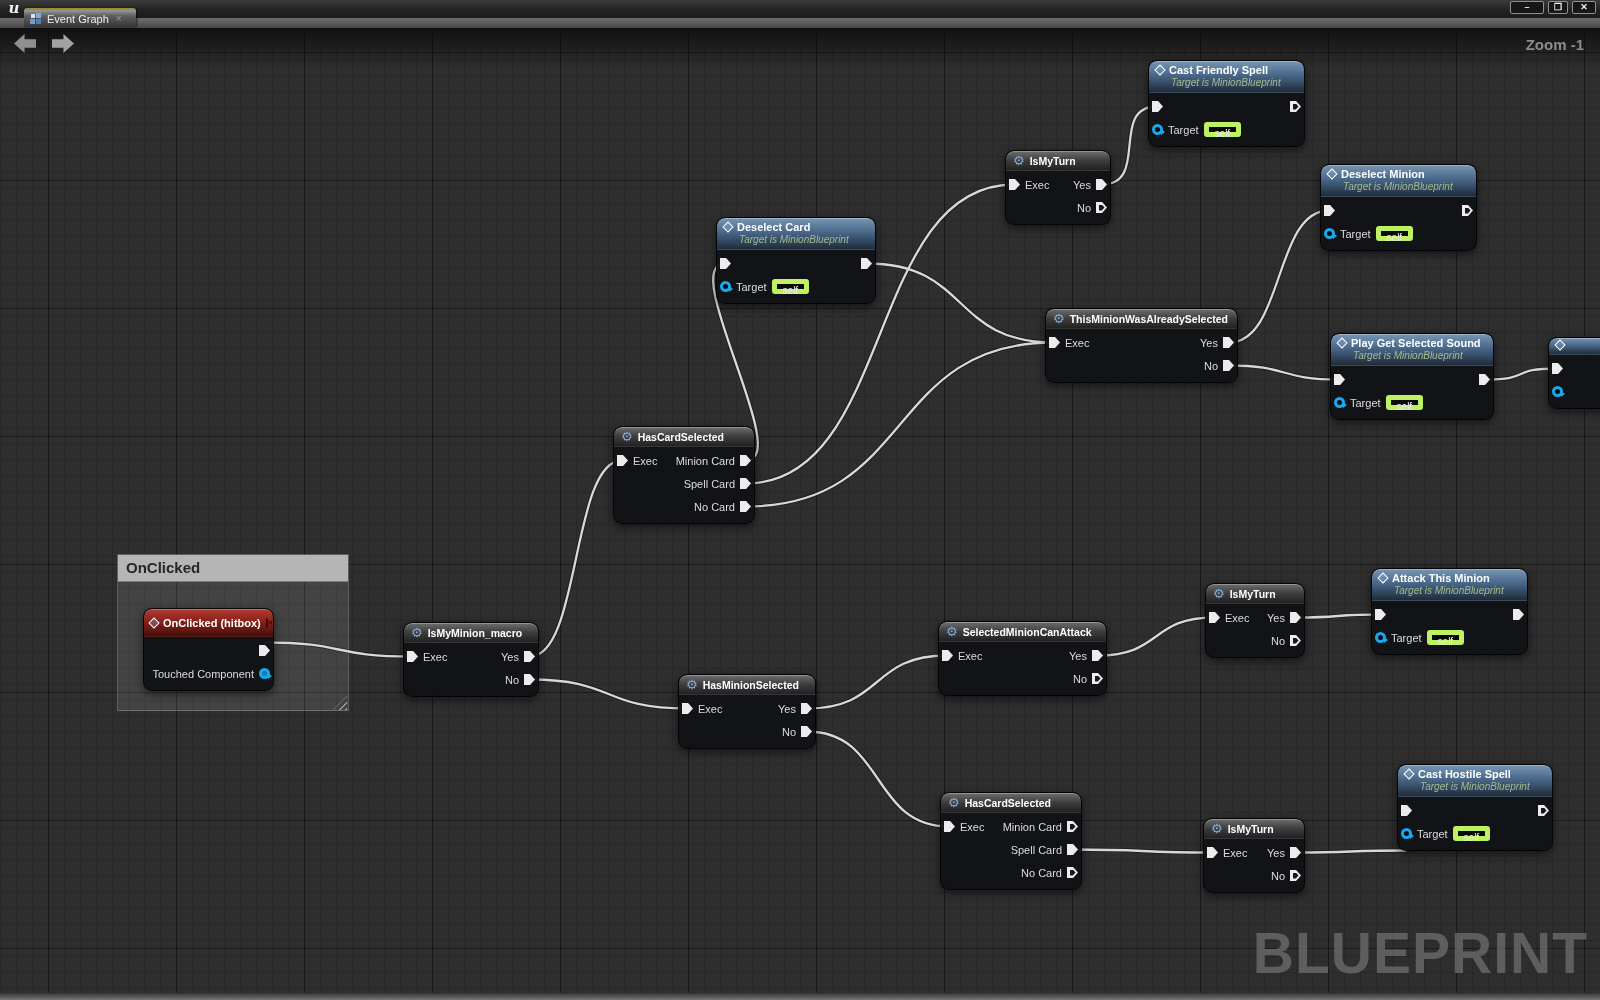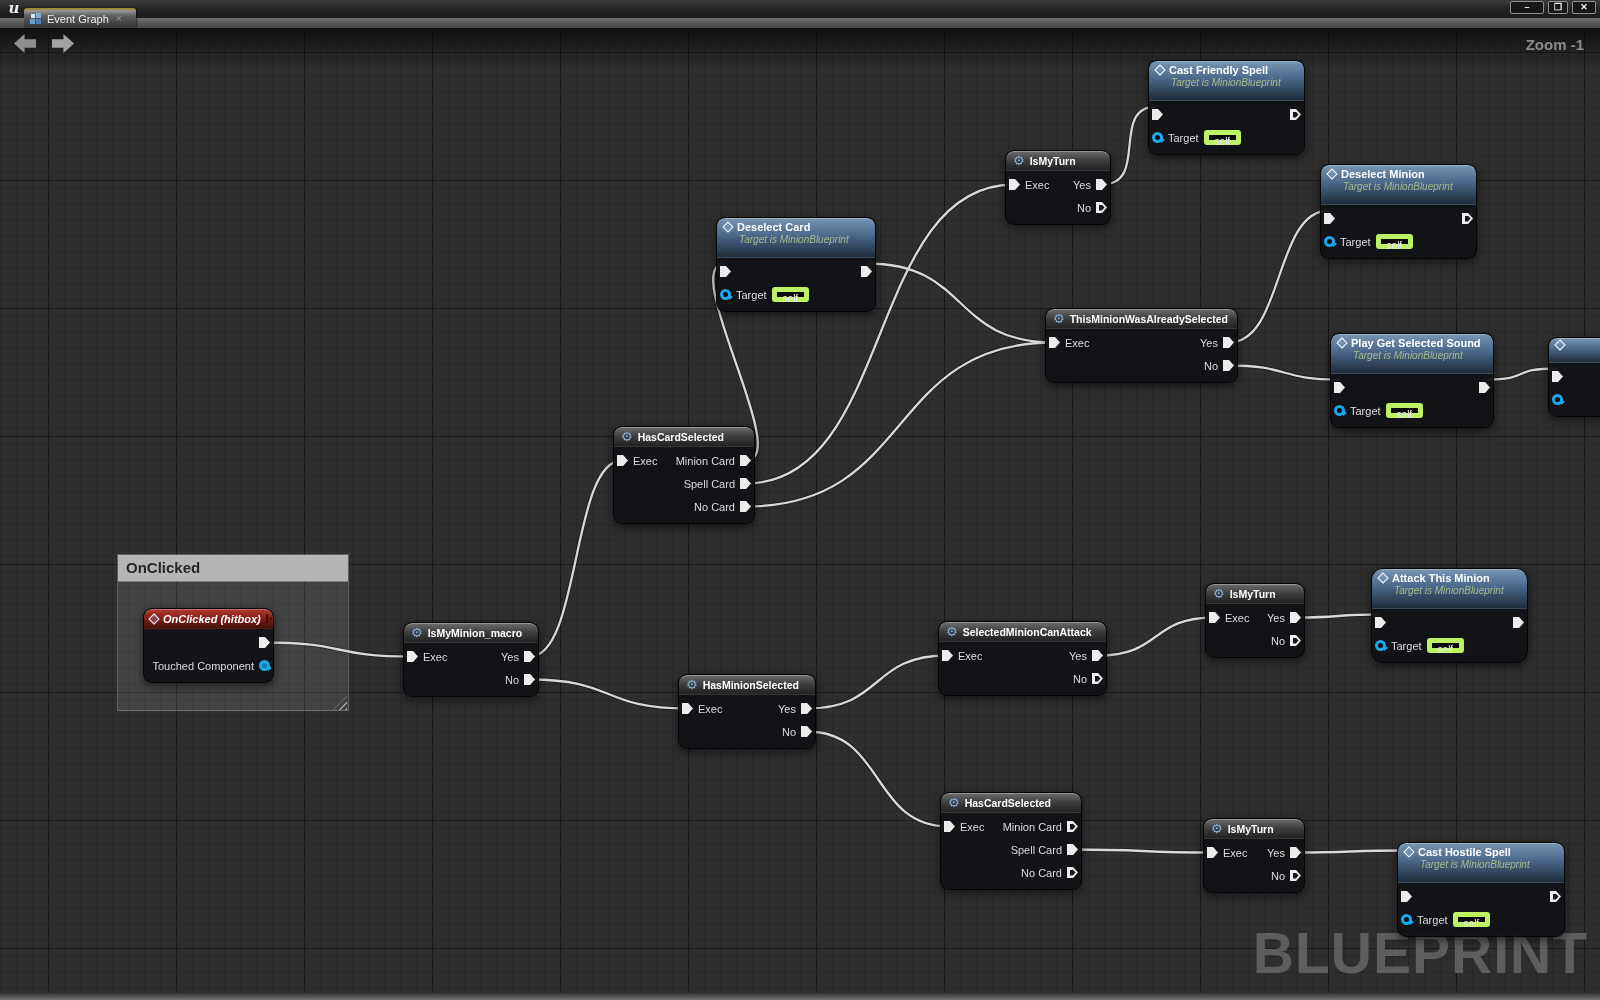--- a/index.html
+++ b/index.html
@@ -83,26 +83,26 @@
   #wire-layer { position:absolute; left:0; top:0; width:1600px; height:972px; z-index:2;
     pointer-events:none; }
 
   
   #node-layer { position:absolute; left:0; top:0; width:100%; height:100%; z-index:3; }
   .bp-node { position:absolute; border-radius:9px; background:rgba(16,18,22,.95);
     border:1px solid rgba(0,0,0,.75); box-shadow:0 3px 9px rgba(0,0,0,.55);
     overflow:hidden; }
   .head { border-radius:8px 8px 0 0; border-bottom:1px solid rgba(0,0,0,.5);
     box-shadow:inset 0 1px 0 rgba(255,255,255,.28); }
-  .bp-node.function .head { padding:3px 7px 12px;
+  .bp-node.function .head { padding:3px 7px 4px;
     background:linear-gradient(180deg,#7897b4 0%,#49688a 45%,#1f2c3a 100%); }
   .bp-node.macro .head { height:20px; display:flex; align-items:center; gap:5px; padding:0 7px;
     background:linear-gradient(180deg,#6e6e6e 0%,#3d3d3d 50%,#222 100%); }
-  .bp-node.event .head { height:20px; display:flex; align-items:center; gap:5px; padding:0 6px;
-    background:linear-gradient(180deg,#b23a30 0%,#7e1d16 55%,#45100c 100%);font-style:italic; }
+  .bp-node.event .head { height:28px; display:flex; align-items:center; gap:5px; padding:0 6px;
+    background:linear-gradient(180deg,#b23a30 0%,#7e1d16 55%,#45100c 100%); }
   .trow { display:flex; align-items:center; gap:5px; }
   .htitle { color:#fff; font-size:11px; font-weight:bold; white-space:nowrap; }
   .bp-node.macro .htitle { font-size:10.5px; }
   .hsub { color:#a3bb8d; font-size:10px; font-style:italic; margin-left:15px;
     margin-top:1px; white-space:nowrap; }
   .hicon.diamond { width:8px; height:8px; flex:0 0 8px; border:1.5px solid #fff;
     transform:rotate(45deg); background:rgba(150,200,240,.25); display:inline-block; }
   .hicon.gear { color:#86abd8; font-size:13px; line-height:13px;
     font-family:"DejaVu Sans", sans-serif; }
   .badge { margin-left:auto; width:10px; height:10px; background:#d8372b;
@@ -552,21 +552,21 @@
             <div class="pg"></div>
             <div class="pg">
               <span class="pg">
                 <span class="plabel">No</span>
                 <span class="pin exec hollow"></span>
               </span>
             </div>
           </div>
         </div>
       </div>
-      <div class="bp-node function" style="left: 1371px; top: 540px; width: 157px; border-radius: 12px;">
+      <div class="bp-node function" style="left: 1371px; top: 540px; width: 157px;">
         <div class="head">
           <div class="trow">
             <span class="hicon diamond"></span>
             <span class="htitle">Attack This Minion</span>
           </div>
           <div class="hsub">Target is MinionBlueprint</div>
         </div>
         <div class="nbody">
           <div class="nrow">
             <div class="pg">
@@ -687,21 +687,21 @@
             <div class="pg"></div>
             <div class="pg">
               <span class="pg">
                 <span class="plabel">No</span>
                 <span class="pin exec hollow"></span>
               </span>
             </div>
           </div>
         </div>
       </div>
-      <div class="bp-node function" style="left: 1397px; top: 814px; width: 168px;">
+      <div class="bp-node function" style="left: 1397px; top: 736px; width: 156px;">
         <div class="head">
           <div class="trow">
             <span class="hicon diamond"></span>
             <span class="htitle">Cast Hostile Spell</span>
           </div>
           <div class="hsub">Target is MinionBlueprint</div>
         </div>
         <div class="nbody">
           <div class="nrow">
             <div class="pg">

